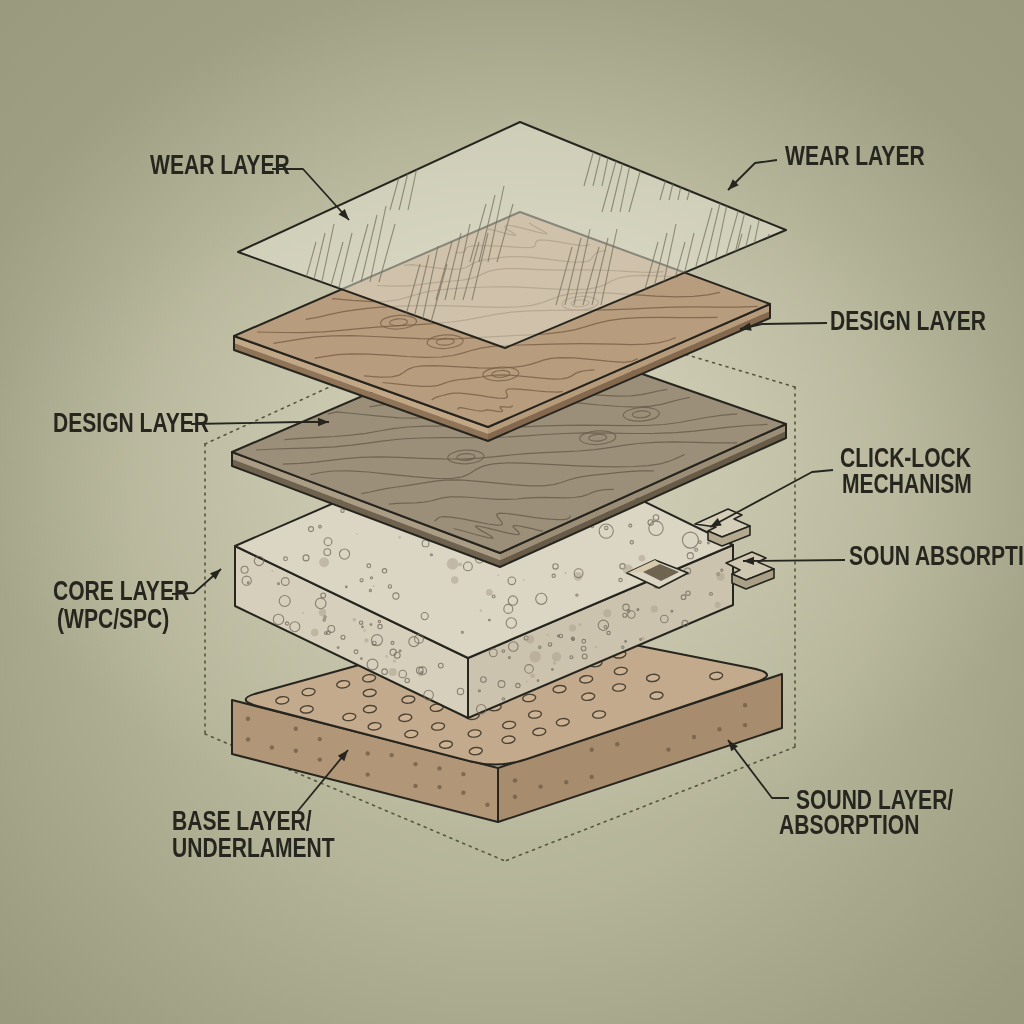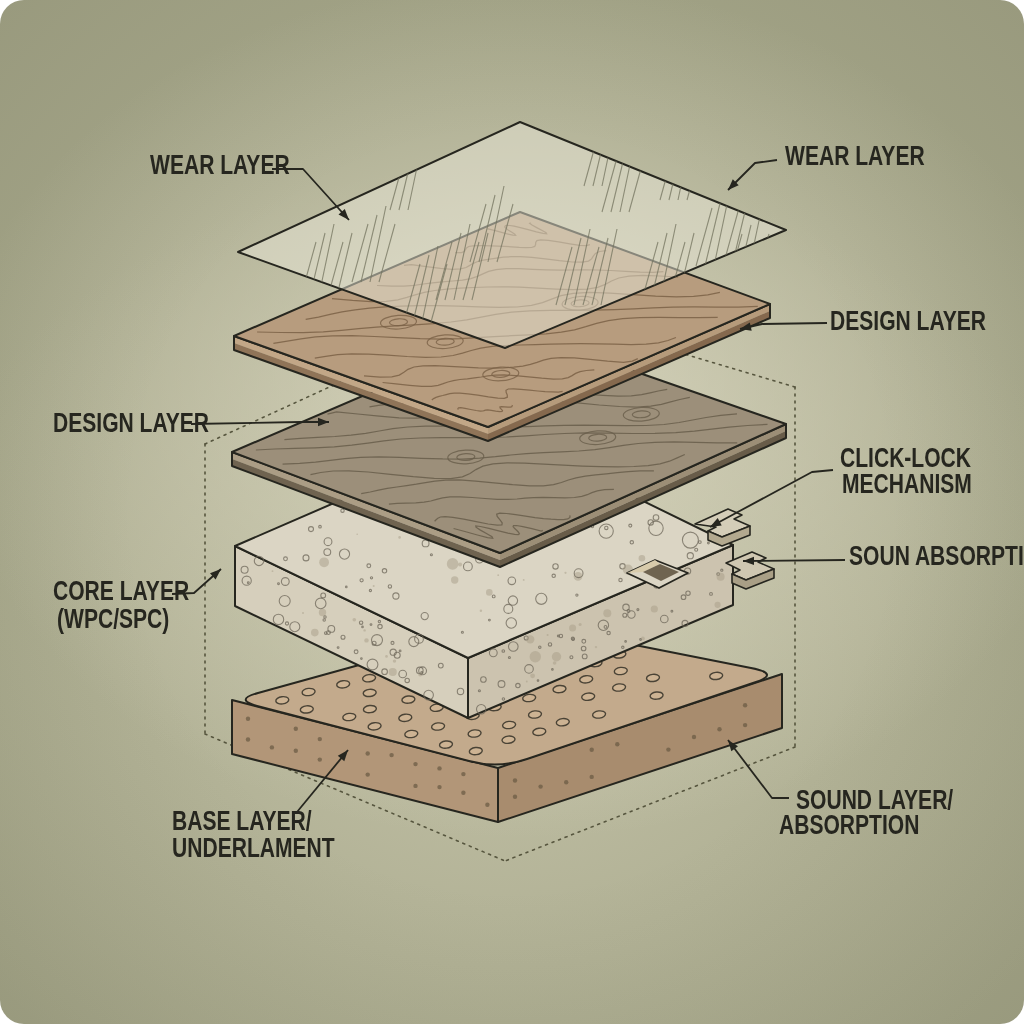--- a/index.html
+++ b/index.html
@@ -4,21 +4,20 @@
 <style>
   html,body{margin:0;padding:0;}
   .stage{
     position:relative;width:1024px;height:1024px;overflow:hidden;
     background:
       radial-gradient(circle at 50% 50%, rgba(0,0,0,0) 52%, rgba(66,66,44,.12) 100%),
       radial-gradient(ellipse 56% 42% at 51% 40%, rgba(218,215,192,.9) 0%, rgba(218,215,192,0) 100%),
       radial-gradient(ellipse 62% 50% at 49% 66%, rgba(202,200,174,.75) 0%, rgba(202,200,174,0) 100%),
       var(--bg, #a5a689);
     font-family:"Liberation Sans", sans-serif;
-    border-radius:24px;
   }
   svg{position:absolute;left:0;top:0;}
   .lbl{
     position:absolute;
     font:700 27px/27px "Liberation Sans", sans-serif;
     color:var(--ink, #26261f);
     transform:scaleX(.78);
     transform-origin:0 0;
     white-space:nowrap;
     letter-spacing:0;

